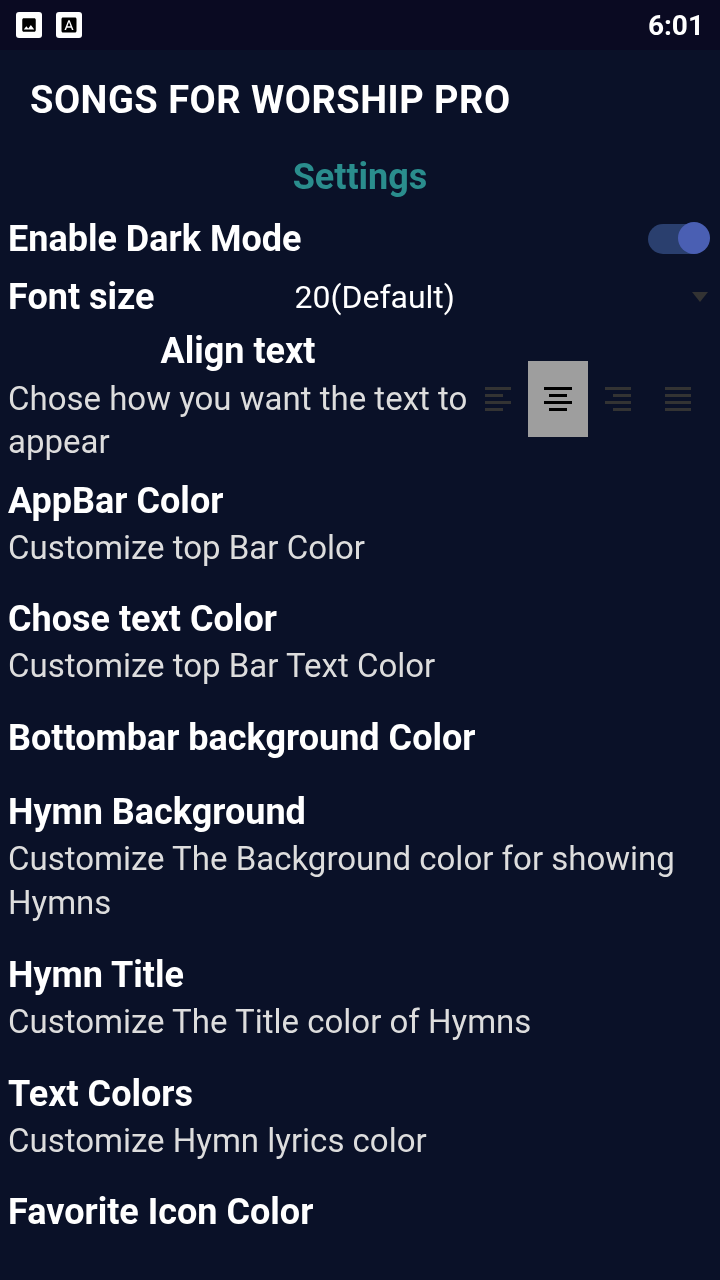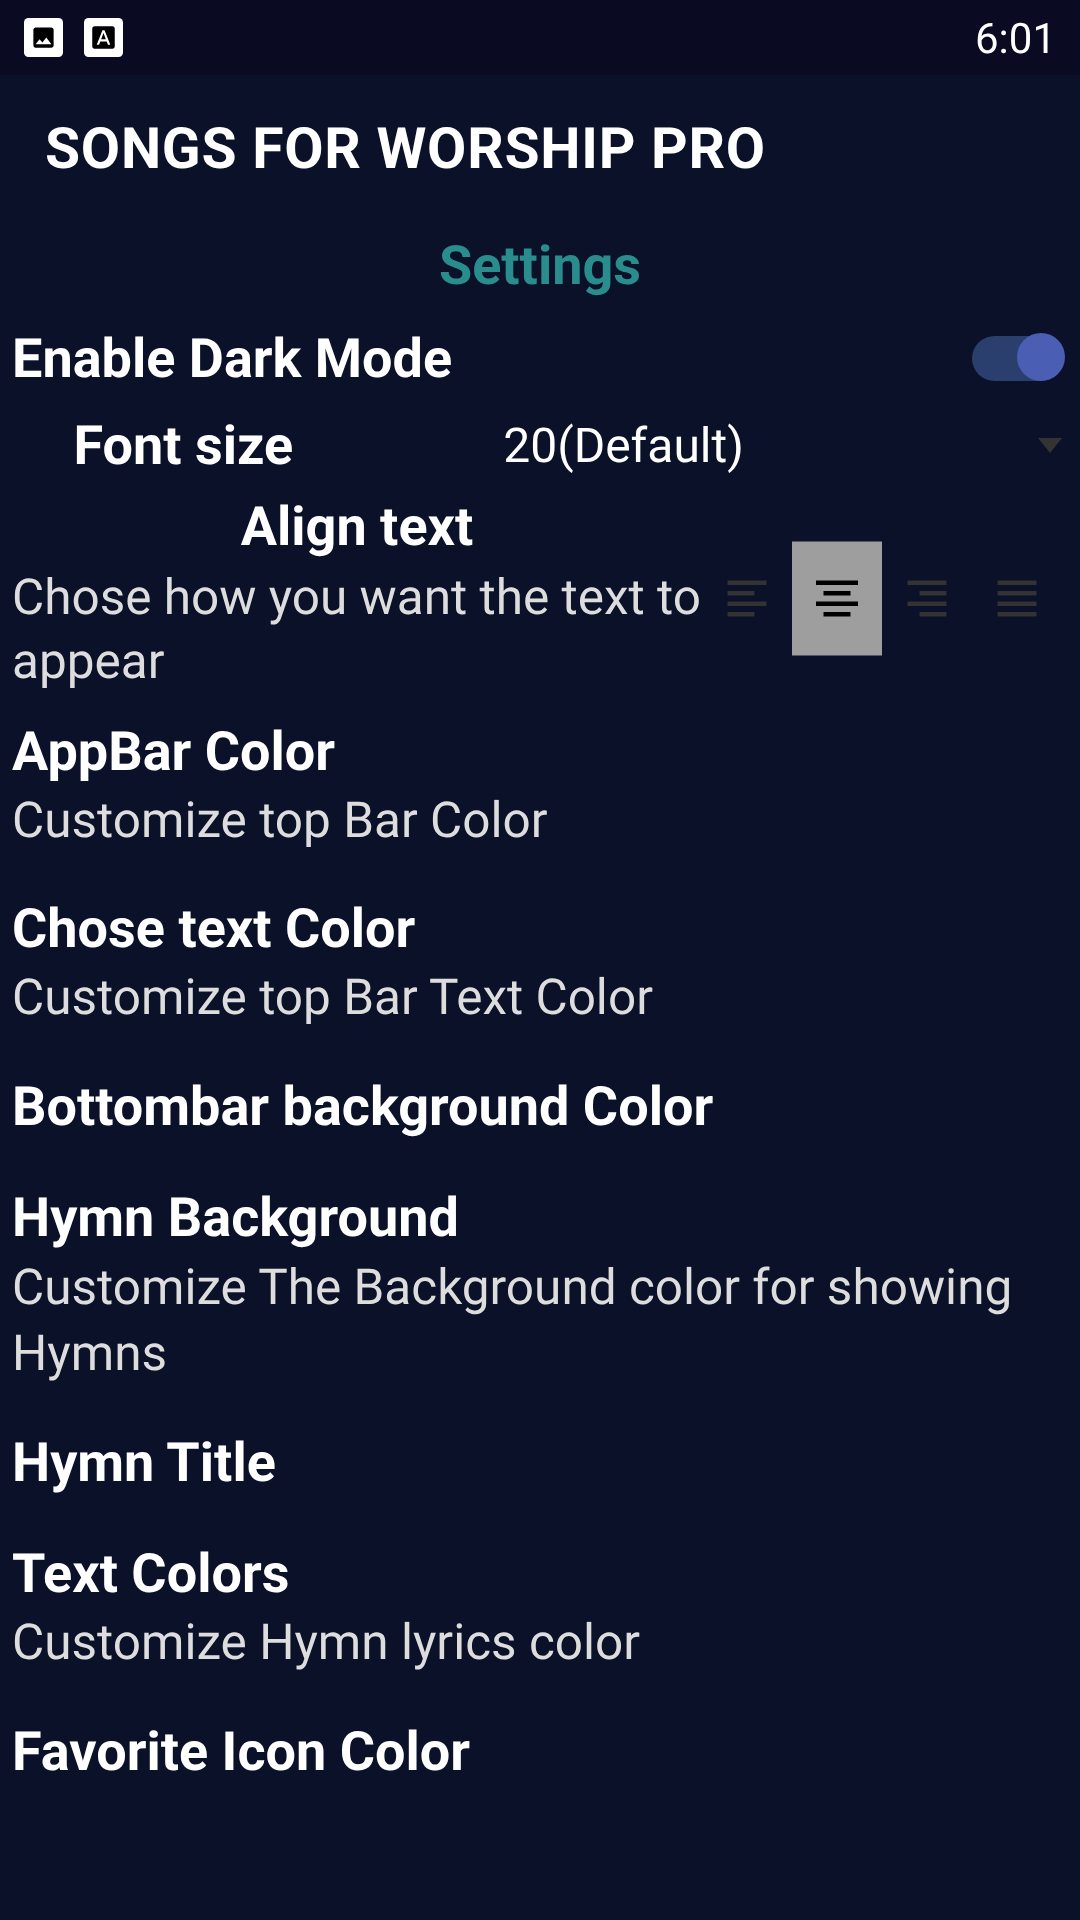--- a/index.html
+++ b/index.html
@@ -30,21 +30,21 @@
       border-radius: 3px;
       display: flex;
       align-items: center;
       justify-content: center;
       color: #000;
       font-size: 16px;
       font-weight: bold;
     }
     .status-time {
       font-size: 28px;
-      font-weight: 400;
+      font-weight: 700;
       color: #fff;
     }
     .app-title {
       padding: 28px 30px 18px;
       font-size: 38px;
       font-weight: 700;
       letter-spacing: 0.5px;
     }
     .page-title {
       text-align: center;
@@ -78,21 +78,20 @@
       border-radius: 50%;
       position: absolute;
       right: -2px;
       top: -2px;
     }
     .font-row {
       display: flex;
       align-items: center;
       padding: 6px 12px 6px 8px;
       gap: 140px;
-      margin-left: 41px;
     }
     .font-value-wrap {
       display: flex;
       align-items: center;
       gap: 180px;
       flex: 1;
     }
     .font-value {
       font-size: 32px;
       font-weight: 400;
@@ -275,20 +274,21 @@
   <div class="block-title">Bottombar background Color</div>
 </div>
 
 <div class="setting-block">
   <div class="block-title">Hymn Background</div>
   <div class="block-desc">Customize The Background color for showing Hymns</div>
 </div>
 
 <div class="setting-block">
   <div class="block-title">Hymn Title</div>
+  <div class="block-desc">Customize The Title color of Hymns</div>
 </div>
 
 <div class="setting-block">
   <div class="block-title">Text Colors</div>
   <div class="block-desc">Customize Hymn lyrics color</div>
 </div>
 
 <div class="setting-block">
   <div class="block-title">Favorite Icon Color</div>
 </div>

